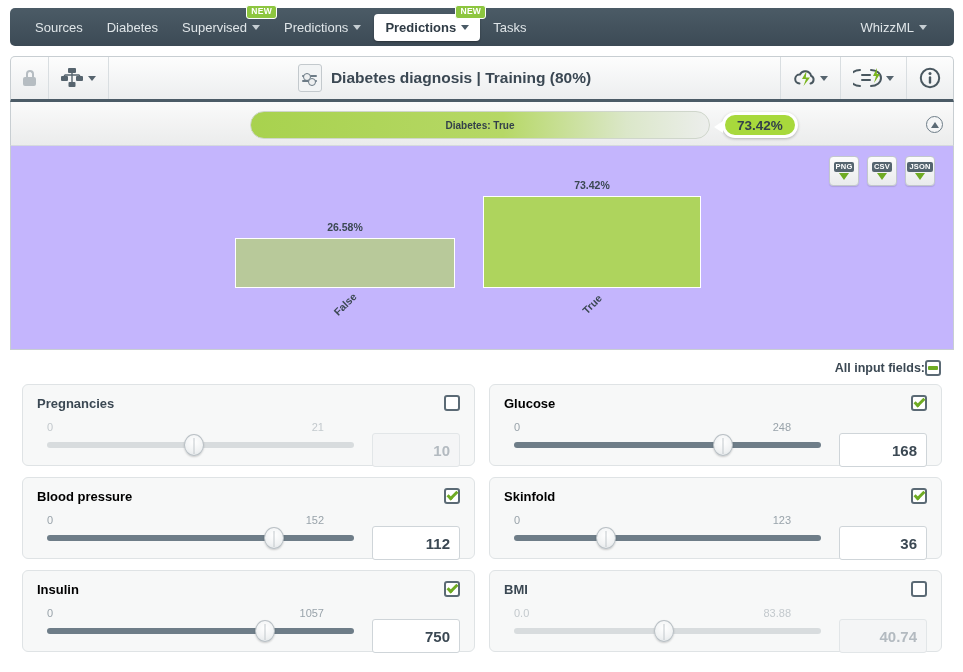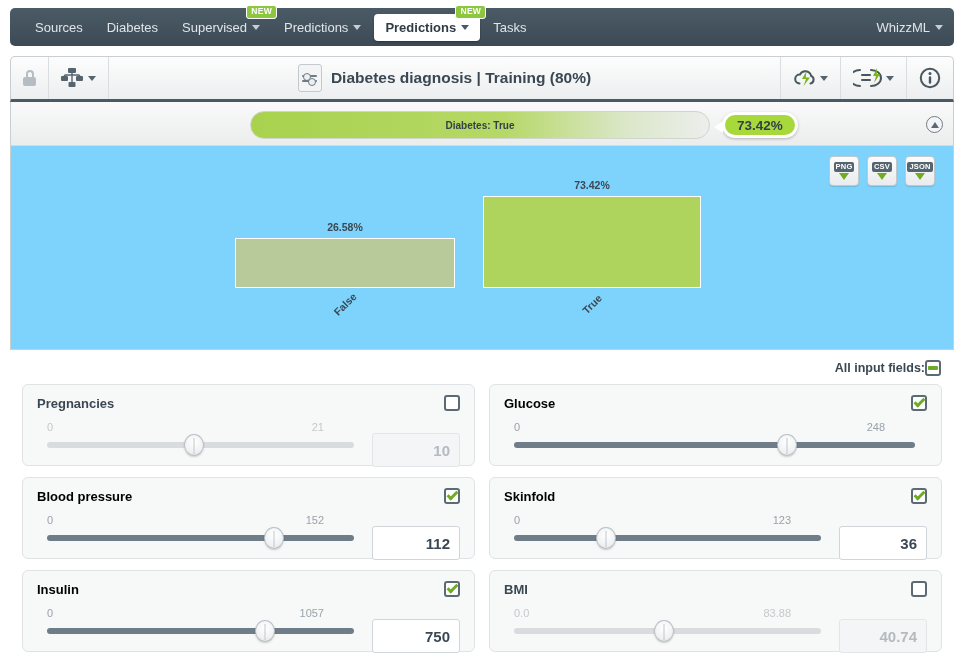--- a/index.html
+++ b/index.html
@@ -34,21 +34,21 @@
     border-right: 4px solid transparent; border-top: 5px solid #c6ced3;
     display: inline-block;
   }
   .nav-item.active .caret { border-top-color: #4a5a66; }
   .badge-new {
     position: absolute; top: -9px; right: -6px;
     background: #8dc63f; color: #fff; font-size: 8.5px; font-weight: bold;
     padding: 1px 4px 2px; border-radius: 3px; letter-spacing: .3px;
     border: 1px solid #ffffff; line-height: 1.1;
   }
-  .nav-right { margin-left: auto; }
+  .nav-right { margin-left: auto; padding-right: 16px; }
 
   
   .toolbar {
     position: absolute; left: 10px; top: 56px; width: 944px; height: 46px;
     background: linear-gradient(to bottom, #fdfdfd 0%, #eceeef 100%);
     border: 1px solid #c8ced2; border-bottom: 3px solid #4b5b66;
     border-radius: 5px 5px 0 0;
     display: flex; align-items: center;
   }
   .tb-cell {
@@ -109,21 +109,21 @@
     display: flex; align-items: center; justify-content: center; cursor: pointer;
   }
   .collapse-btn i {
     width: 0; height: 0; border-left: 4px solid transparent;
     border-right: 4px solid transparent; border-bottom: 6px solid #5b6a75;
   }
 
   
   .chart-panel {
     position: absolute; left: 10px; top: 146px; width: 944px; height: 204px;
-    background: #7dd3fc;
+    background: #c4b5fd;
     border-left: 1px solid #c8ced2; border-right: 1px solid #c8ced2;
     border-bottom: 1px solid #c8ced2;
     text-decoration: underline;
   }
   .export-row { position: absolute; right: 18px; top: 10px; display: flex; gap: 8px; }
   .exp-btn {
     width: 30px; height: 30px; border-radius: 4px;
     background: linear-gradient(to bottom, #fcfcfc, #e9ebec);
     border: 1px solid #c2c8cc; cursor: pointer;
     display: flex; flex-direction: column; align-items: center; justify-content: center; gap: 1px;
@@ -378,20 +378,23 @@
           </span>
         </div>
         <div class="f-body">
           <div class="slider-wrap">
             <span class="s-min">0</span>
             <span class="s-max">248</span>
             <div class="track">
               <div class="knob" style="left:68%"></div>
             </div>
           </div>
+          <div class="val-box">
+            <span>168</span>
+          </div>
         </div>
       </div>
       <div class="field">
         <div class="f-head">
           <span class="f-name">Blood pressure</span>
           <span class="cbox">
             <span class="tick"></span>
           </span>
         </div>
         <div class="f-body">

